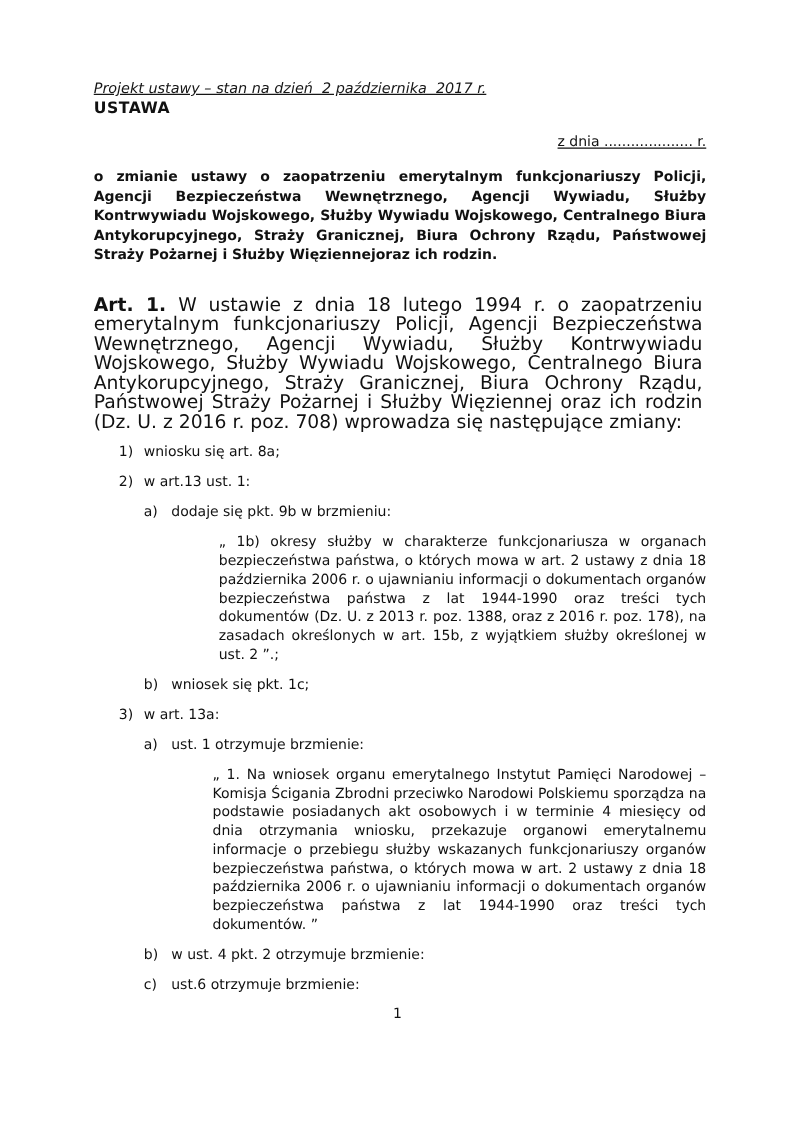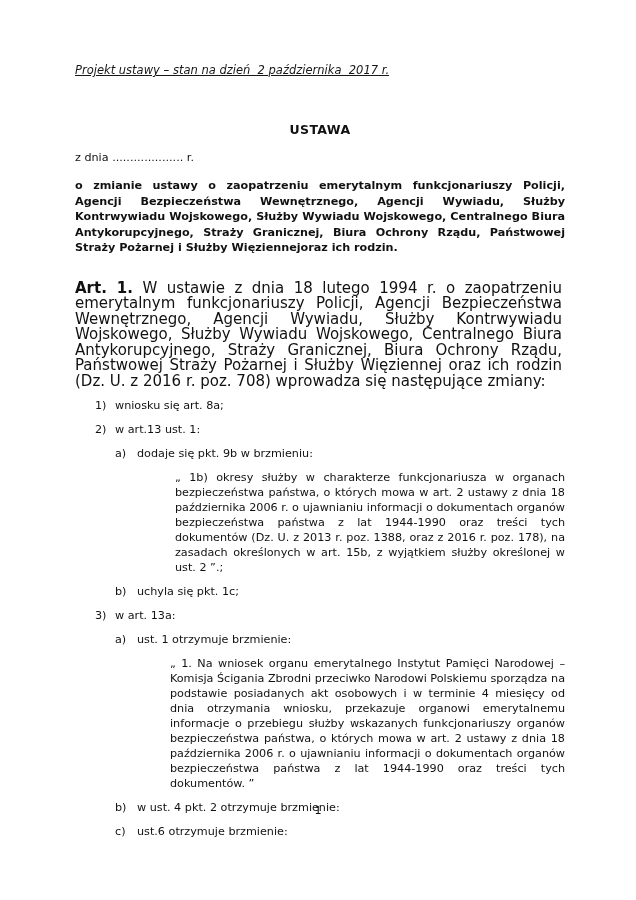--- a/index.html
+++ b/index.html
@@ -18,36 +18,35 @@
     box-sizing: border-box;
     padding: 62px 71px 0 75px;
     overflow: hidden;
   }
   .doc-header {
     font-size: 11.5px;
     font-style: italic;
     text-decoration: underline;
     white-space: pre-wrap;
     line-height: 16px;
-    margin-bottom: 44px;
     color: #161616;
   }
   .doc-title {
-    text-align: center;
     font-weight: bold;
     font-size: 12.5px;
     letter-spacing: 0.4px;
     line-height: 15px;
     margin-bottom: 13px;
   }
   .date-line {
-    text-align: left;
+    text-align: right;
     font-size: 11.2px;
     line-height: 15px;
     margin-bottom: 13px;
+    text-decoration: underline;
   }
   .subject {
     font-weight: bold;
     font-size: 11.2px;
     line-height: 15.5px;
     text-align: justify;
     margin-bottom: 25px;
   }
   .art {
     font-size: 15px;
@@ -103,21 +102,21 @@
         <span class="lbl">2)</span>
         <span class="txt">w art.13 ust. 1:</span>
       </div>
       <div class="block item alpha">
         <span class="lbl">a)</span>
         <span class="txt">dodaje się pkt. 9b w brzmieniu:</span>
       </div>
       <div class="block quote deep">„ 1b) okresy służby w charakterze funkcjonariusza w organach bezpieczeństwa państwa, o których mowa w art. 2 ustawy z dnia 18 października 2006 r. o ujawnianiu informacji o dokumentach organów bezpieczeństwa państwa z lat 1944-1990 oraz treści tych dokumentów (Dz. U. z 2013 r. poz. 1388, oraz z 2016 r. poz. 178), na zasadach określonych w art. 15b, z wyjątkiem służby określonej w ust. 2 ”.;</div>
       <div class="block item alpha">
         <span class="lbl">b)</span>
-        <span class="txt">uchyla się pkt. 1c;</span>
+        <span class="txt">wniosek się pkt. 1c;</span>
       </div>
       <div class="block item num">
         <span class="lbl">3)</span>
         <span class="txt">w art. 13a:</span>
       </div>
       <div class="block item alpha">
         <span class="lbl">a)</span>
         <span class="txt">ust. 1 otrzymuje brzmienie:</span>
       </div>
       <div class="block quote">„ 1. Na wniosek organu emerytalnego Instytut Pamięci Narodowej – Komisja Ścigania Zbrodni przeciwko Narodowi Polskiemu sporządza na podstawie posiadanych akt osobowych i w terminie 4 miesięcy od dnia otrzymania wniosku, przekazuje organowi emerytalnemu informacje o przebiegu służby wskazanych funkcjonariuszy organów bezpieczeństwa państwa, o których mowa w art. 2 ustawy z dnia 18 października 2006 r. o ujawnianiu informacji o dokumentach organów bezpieczeństwa państwa z lat 1944-1990 oraz treści tych dokumentów. ”</div>

